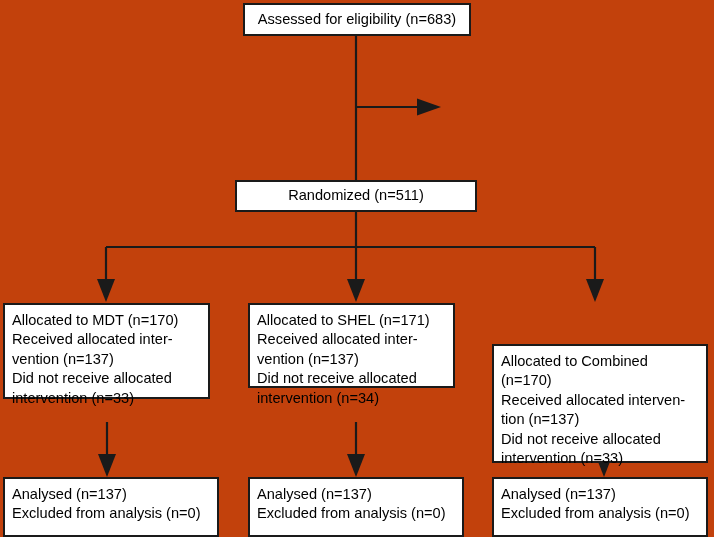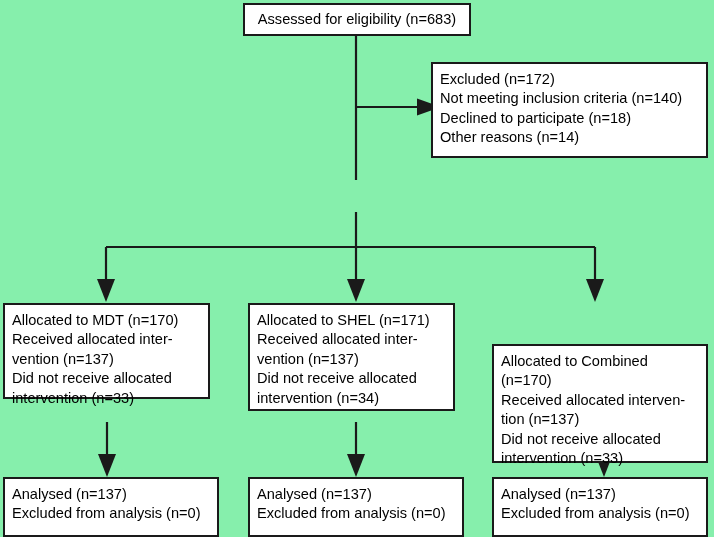--- a/index.html
+++ b/index.html
@@ -9,21 +9,21 @@
     background: #ffffff;
   }
   body {
     font-family: "Liberation Sans", sans-serif;
     color: #000000;
   }
   #diagram {
     position: relative;
     width: 714px;
     height: 537px;
-    background: #86efac;
+    background: #c2410c;
     overflow: hidden;
   }
   .box {
     position: absolute;
     box-sizing: border-box;
     border: 2px solid #1a1a1a;
     background: #ffffff;
     font-size: 14.6px;
     line-height: 19.4px;
     color: #000000;
@@ -88,33 +88,30 @@
 
     <line x1="356" y1="422" x2="356" y2="463"></line>
     <polygon points="356,477 347,454 365,454"></polygon>
 
     <line x1="604" y1="422" x2="604" y2="463"></line>
     <polygon points="604,477 595,454 613,454"></polygon>
   </svg>
 
   <div class="box center" style="left:243px; top:3px; width:228px; height:33px;">Assessed for eligibility (n=683)</div>
 
-  <div class="box left" style="left:431px; top:62px; width:277px; height:96px;">Excluded  (n=172)
-Not meeting inclusion criteria (n=140)
-Declined to participate (n=18)
-Other reasons (n=14)</div>
 
+  <div class="box center" style="left:235px; top:180px; width:242px; height:32px;">Randomized (n=511)</div>
 
   <div class="box left" style="left:3px; top:303px; width:207px; height:96px;">Allocated to MDT (n=170)
 Received allocated inter-
 vention (n=137)
 Did not receive allocated
 intervention (n=33)</div>
 
-  <div class="box left" style="left:248px; top:303px; width:207px; height:108px;">Allocated to SHEL (n=171)
+  <div class="box left" style="left:248px; top:303px; width:207px; height:85px;">Allocated to SHEL (n=171)
 Received allocated inter-
 vention (n=137)
 Did not receive allocated
 intervention (n=34)</div>
 
   <div class="box left" style="left:492px; top:303px; width:216px; height:119px;margin-top:41px;">Allocated to Combined
 (n=170)
 Received allocated interven-
 tion (n=137)
 Did not receive allocated

